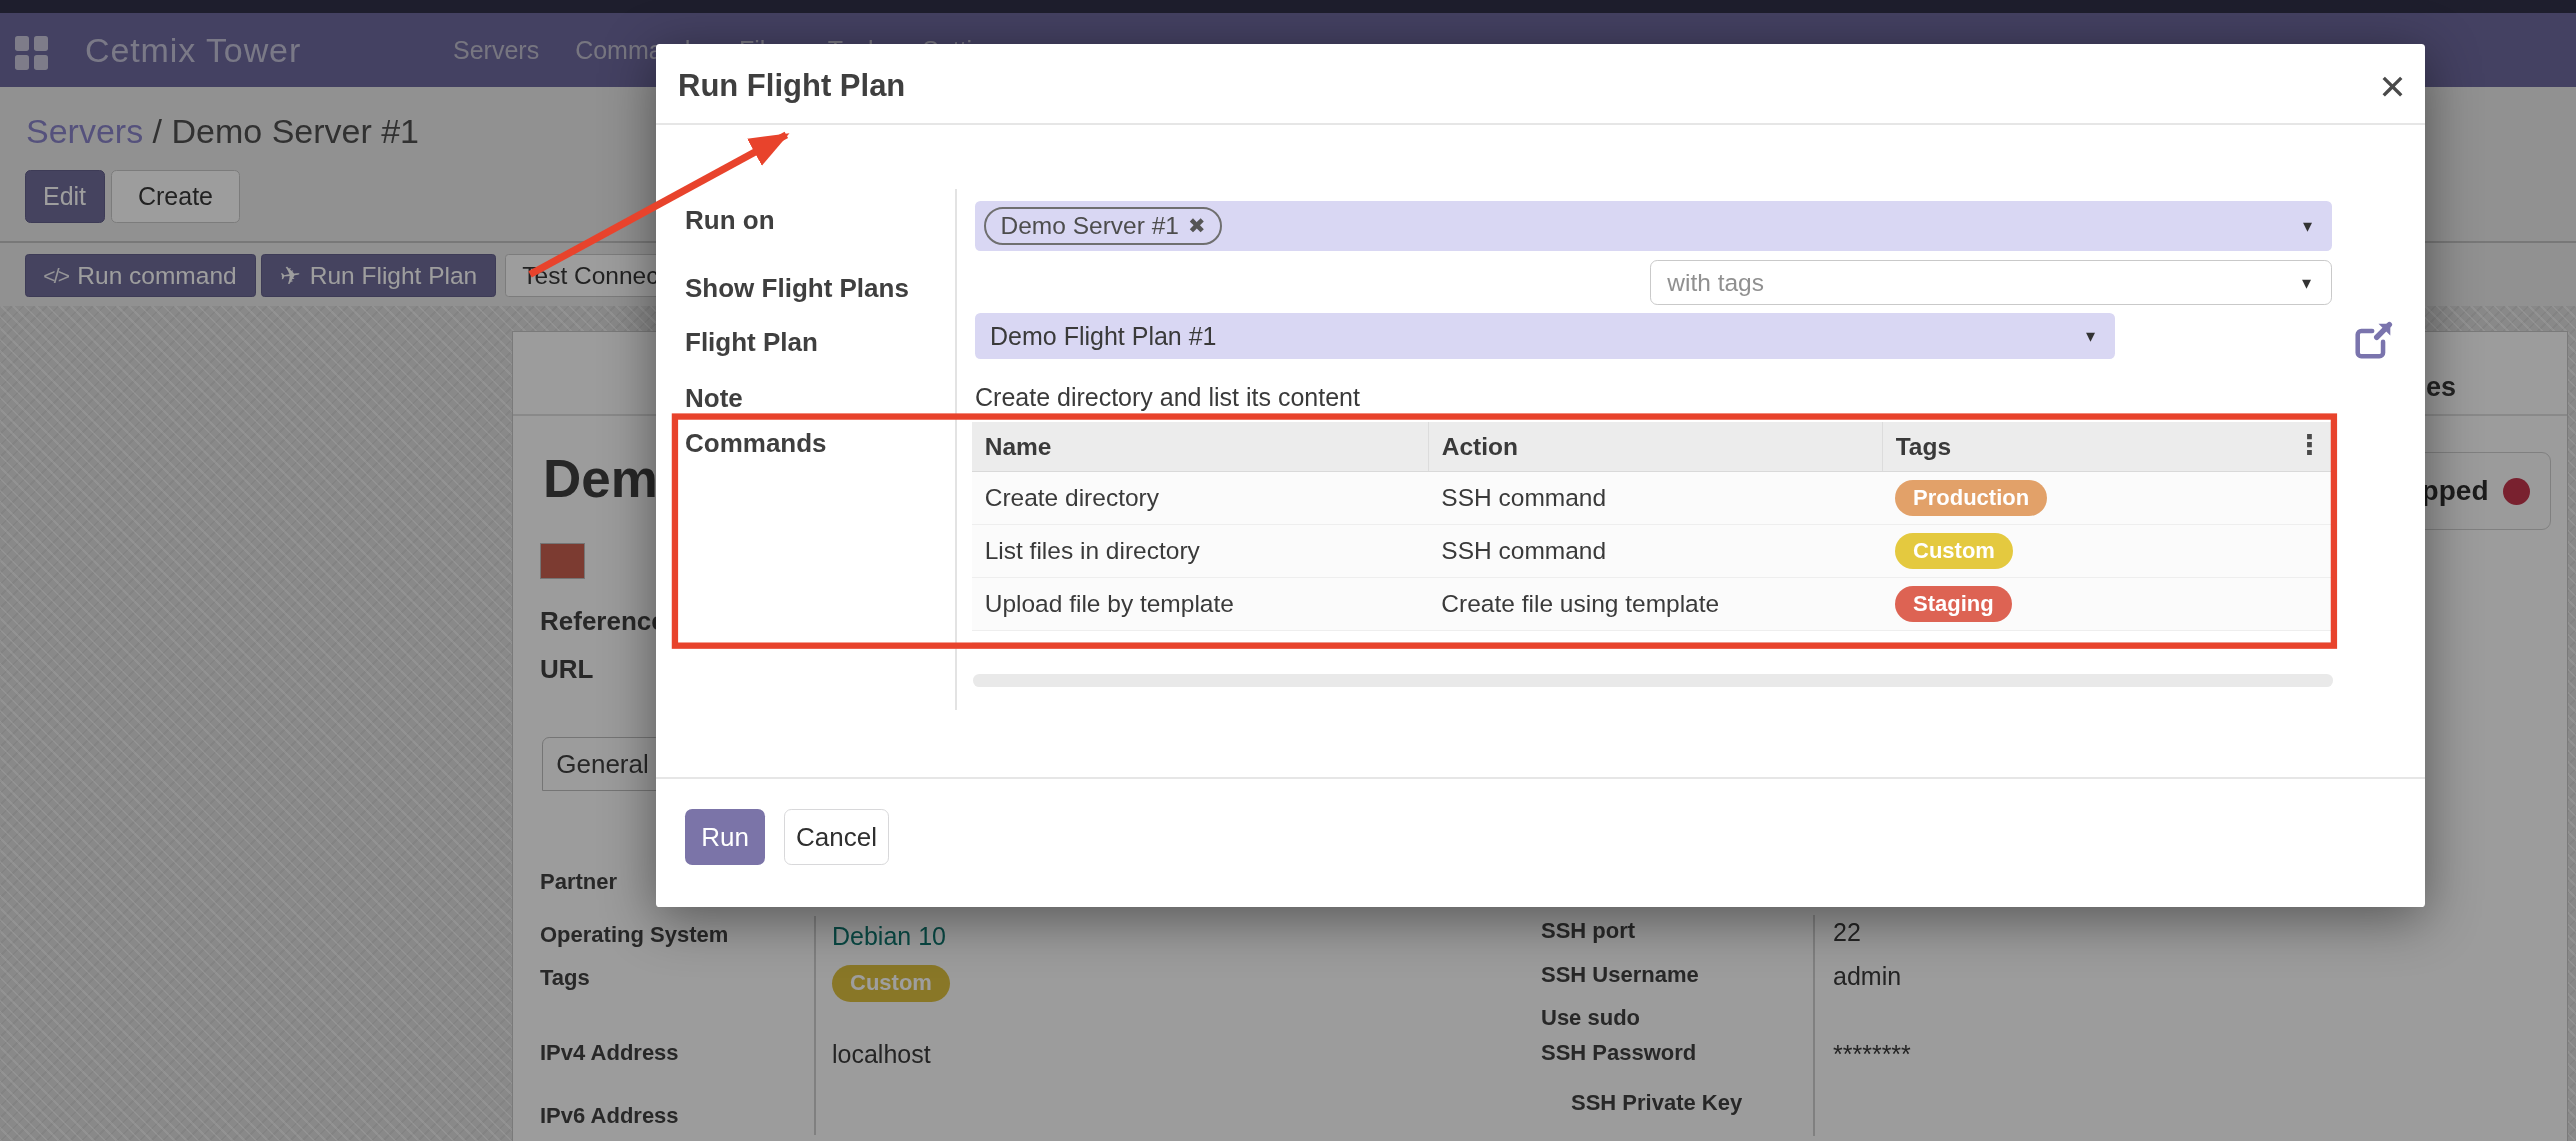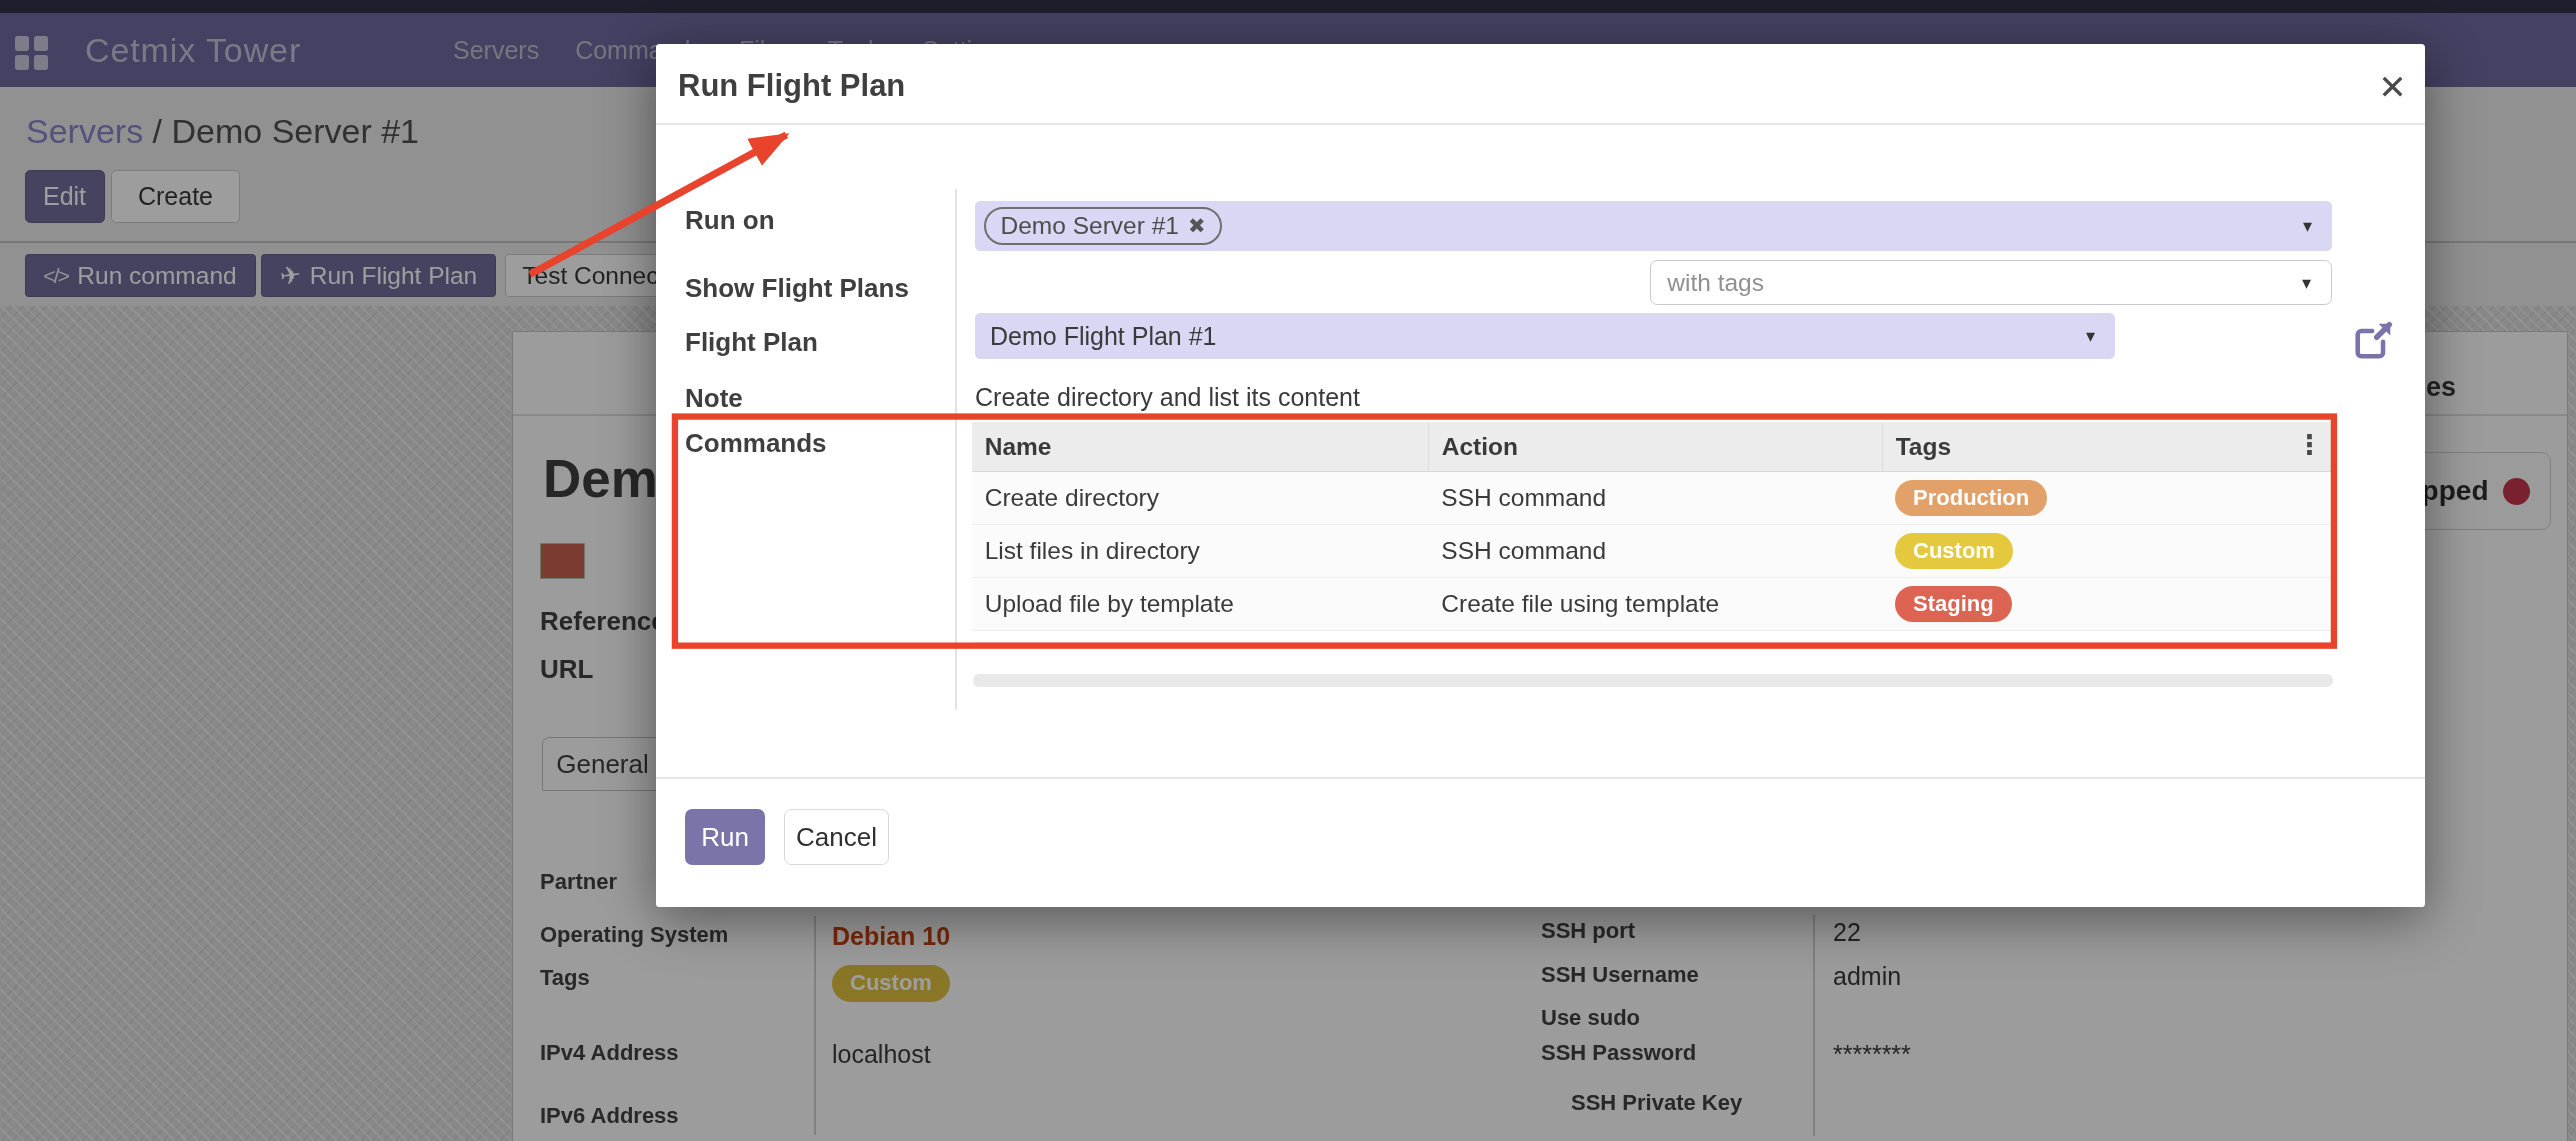--- a/index.html
+++ b/index.html
@@ -56,21 +56,21 @@
   .lbl-url{left:27px;top:322px;}
   .tab-general{left:29px;top:405px;width:121px;height:54px;background:#fcfcfc;
     border:1.8px solid #bdbdbd;border-radius:7.2px 7.2px 0 0;box-sizing:border-box;
     display:flex;align-items:center;justify-content:center;font-size:26px;color:#3f3f3f;}
   .fieldcol{top:530px;}
   .fc-left{left:0;width:992px;}
   .fc-right{left:992px;width:1060px;}
   .frow{position:absolute;display:flex;align-items:flex-start;}
   .frow .flabel{position:absolute;font-size:22px;font-weight:700;color:#424242;white-space:nowrap;}
   .frow .fvalue{position:absolute;font-size:25px;color:#3a3a3a;white-space:nowrap;}
-  .fvalue.val-link{color:#c2410c;font-weight:bold;}
+  .fvalue.val-link{color:#0f766e;}
   .fc-sep{width:1.8px;background:#cfcfcf;}
   .badge{display:inline-block;padding:5.4px 18px;border-radius:20px;color:#fff;
     font-size:22px;font-weight:700;white-space:nowrap;}
   .badge.orange{background:#e2a169;}
   .badge.yellow{background:#e4c93f;}
   .badge.red{background:#dd6353;}
   .badge.olive{background:#dec140;}
 
   
   .dim{left:0;top:0;width:2576px;height:1141px;background:rgba(0,0,0,0.38);z-index:50;}

